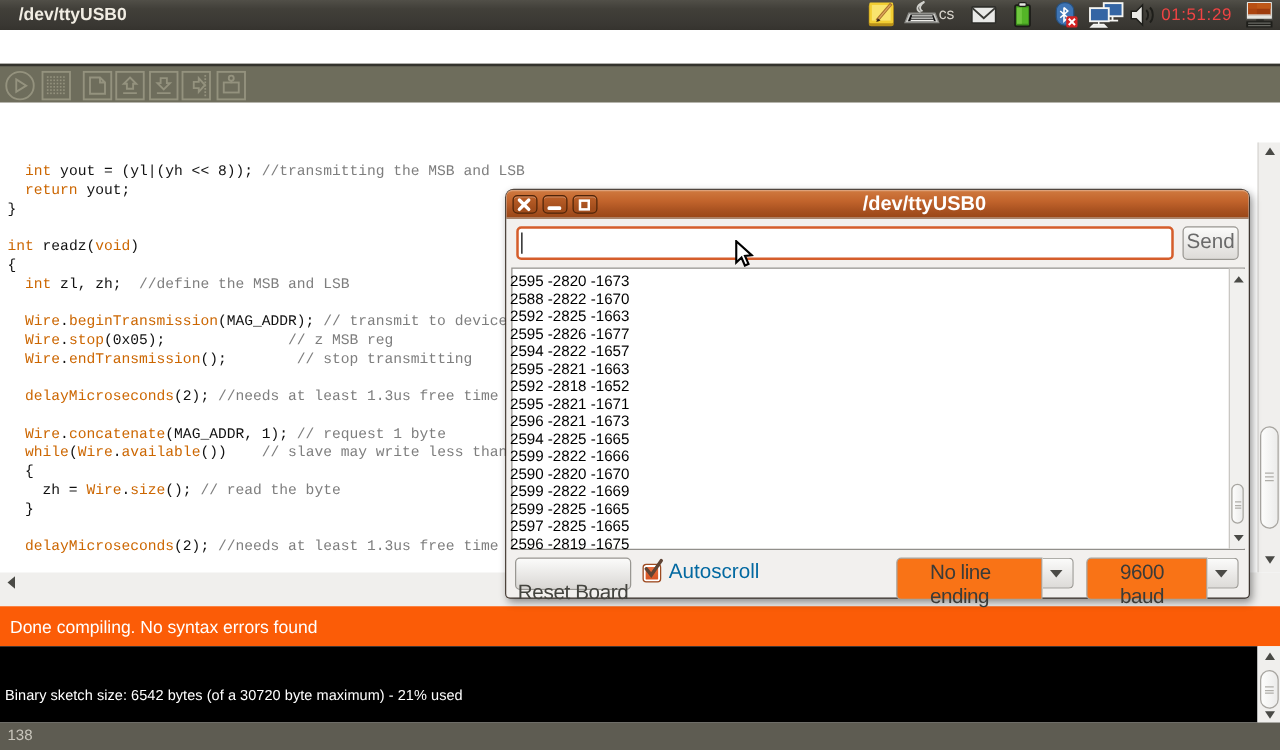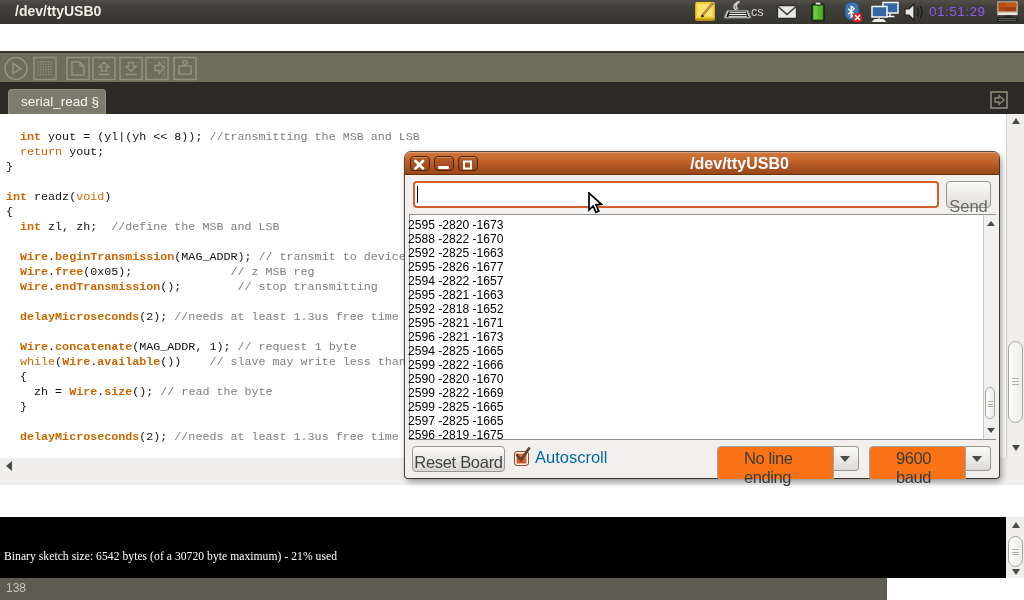--- a/index.html
+++ b/index.html
@@ -1,58 +1,58 @@
 <!DOCTYPE html>
 <html><head><meta charset="utf-8"><style>
 *{margin:0;padding:0;box-sizing:border-box}
 html,body{width:1024px;height:600px;overflow:hidden;background:#fff;font-family:"Liberation Sans",sans-serif}
 .abs{position:absolute}
 #stage{position:relative;width:1024px;height:600px}
 
 #panel{left:0;top:0;width:1024px;height:24px;background:linear-gradient(#514f48,#413f39 30%,#3a3833 80%,#35332e);}
 #ptitle{left:15px;top:3px;font-size:14px;font-weight:bold;color:#f1ede3}
-#clock{left:929px;top:4px;font-size:13.5px;letter-spacing:0.5px;color:#8b5cf6}
+#clock{left:929px;top:4px;font-size:13.5px;letter-spacing:0.5px;color:#ef4444}
 
 #menubar{left:0;top:24px;width:1024px;height:27px;background:#3b3934;color:#e3dfd6;font-size:14px}
 #menubar span{position:absolute;top:5px}
 
 #toolbar{left:0;top:51px;width:1024px;height:31px;background:#6e6d5c;border-top:2px solid #34332d;height:31px}
 
 #tabbar{left:0;top:82px;width:1024px;height:32px;background:#2c2a24}
 #tab{left:8px;top:7px;width:98px;height:25px;background:#7d7b6d;border:1px solid #8f8d80;border-bottom:none;border-radius:4px 4px 0 0;color:#f7f5f0;font-size:13.5px;text-align:left;padding:4px 0 0 12px}
 
 #editor{left:0;top:114px;width:1006px;height:344px;background:#fff;overflow:hidden}
 #code{left:6px;top:0;font-family:"Liberation Mono",monospace;font-size:11.7px;line-height:15px;color:#111;white-space:pre}
 #code .c{color:#7e7e7e}
 #code .k{color:#cc6600}
-#code .b{color:#cc6600;font-weight:bold}
+#code .b{color:#cc6600;font-weight:normal}
 
 .sbtrack{background:#f0efed}
 .thumb{background:linear-gradient(90deg,#fdfdfc,#ececeb);border:1px solid #a7a5a0;border-radius:8px}
 .arr{position:absolute;width:0;height:0}
 
 #hsb{left:0;top:458px;width:1024px;height:27px;background:#f0efed}
 #vsb{left:1006px;top:114px;width:18px;height:344px;background:#f0efed;border-left:1px solid #d8d6d2}
 #obar{left:0;top:485px;width:1024px;height:32px;background:#fb5c07;color:#fff;font-size:14px}
 #console{left:0;top:517px;width:1006px;height:61px;background:#000;color:#fff}
 #csb{left:1006px;top:517px;width:18px;height:61px;background:#f0efed}
-#statusbar{left:0;top:578px;width:887px;height:22px;background:#5e5c52}
-#consoletext{left:4px;top:550px;font-family:Liberation Serif, serif;font-size:11.6px;color:#fff;letter-spacing:0.05px}
+#statusbar{left:0;top:578px;width:1024px;height:22px;background:#5e5c52}
+#consoletext{left:4px;top:550px;font-family:Liberation Sans, sans-serif;font-size:11.6px;color:#fff;letter-spacing:0.05px}
 
 #swin{left:405px;top:152px;width:594px;height:326px;border-radius:6px 6px 3px 3px;box-shadow:2px 3px 7px rgba(0,0,0,.45), 0 0 0 1px rgba(62,48,38,.85);background:#f2f0ee}
 #stitle{left:0;top:0;width:594px;height:23px;border-radius:5px 5px 0 0;background:linear-gradient(#d07a40,#c2642c 40%,#a85120 75%,#9a4717);border-bottom:1px solid #6e3008;box-shadow:inset 0 1px 0 rgba(255,255,255,.3)}
 #stitletext{left:75px;top:3px;width:519px;text-align:center;color:#fff;font-weight:bold;font-size:16px}
 .wbtn{position:absolute;top:4px;width:20px;height:15px;border-radius:4px;background:linear-gradient(#bd6029,#a24d1c 75%);border:1.5px solid #4e2409;box-shadow:inset 0 1px 0 rgba(255,255,255,.28);overflow:hidden}
 #sinput{left:8px;top:29px;width:526px;height:27px;background:#fff;border:2px solid #d55d2b;border-radius:4px}
-#send{left:541px;top:29px;width:45px;height:27px;background:linear-gradient(#fbfbfa,#dddbd8);border:1px solid #999792;border-radius:4px;color:#6a6a6a;font-size:16.5px;text-align:center;padding-top:15px}
+#send{left:541px;top:29px;width:45px;height:27px;background:linear-gradient(#fbfbfa,#dddbd8);border:1px solid #999792;border-radius:4px;color:#6a6a6a;font-size:16.5px;text-align:center;padding-top:2px}
 #slist{left:4px;top:62px;width:587px;height:226px;background:#fff;border:1px solid #918f8b}
 #slisttext{left:-2px;top:3px;font-family:Liberation Sans, sans-serif;font-size:12.1px;line-height:14px;color:#000;white-space:pre}
 #ssb{left:573px;top:0;width:13px;height:224px;background:#f1f0ee;border-left:1px solid #c9c7c3}
 #sbottombar{left:0;top:289px;width:594px;height:37px}
-#resetbtn{left:7px;top:5px;width:93px;height:26px;background:linear-gradient(#fbfbfa,#d9d7d4);border:1px solid #999792;border-radius:4px;color:#44443f;font-size:16.5px;text-align:center;padding-top:6px;letter-spacing:-0.3px}
+#resetbtn{left:7px;top:5px;width:93px;height:26px;background:linear-gradient(#fbfbfa,#d9d7d4);border:1px solid #999792;border-radius:4px;color:#44443f;font-size:16.5px;text-align:center;padding-top:18px;letter-spacing:-0.3px}
 #autochk{left:109px;top:10px;width:15px;height:15px;background:linear-gradient(#ec7242,#d4501f);border:1px solid #9c4a20;border-radius:3px;box-shadow:inset 0 0 0 1.5px #fff}
 #autolabel{left:130px;top:7px;font-size:16.5px;color:#0369a1}
 .combo{position:absolute;top:5px;height:34px;background:#f97316;border:1px solid #a5a39d;border-radius:4px 0 0 4px;font-size:16.5px;color:#3b3b38;padding:2px 0 0 26px;letter-spacing:-0.4px}
 .combobtn{position:absolute;top:5px;width:25px;height:25px;background:linear-gradient(#fbfbfa,#dddbd8);border:1px solid #999792;border-left:none;border-radius:0 4px 4px 0}
 .darr{position:absolute;width:0;height:0;border-left:5px solid transparent;border-right:5px solid transparent;border-top:6px solid #4a4a46}
 </style></head>
 <body>
 <div id="stage">
 
   <div class="abs" id="panel"></div>
@@ -180,39 +180,32 @@
           <rect x="163.5" y="12.2" width="1.4" height="1.4"></rect>
           <rect x="163.5" y="14.8" width="1.4" height="1.4"></rect>
           <rect x="163.5" y="17.4" width="1.4" height="1.4"></rect>
           <rect x="163.5" y="20.0" width="1.4" height="1.4"></rect>
           <rect x="163.5" y="22.6" width="1.4" height="1.4"></rect>
         </g>
     </svg>
 
   </div>
 
-  <div class="abs" id="tabbar">
-    <div class="abs" id="tab">serial_read §</div>
-    <svg class="abs" style="left:990px;top:9px" width="18" height="18" viewBox="0 0 18 18">
-      <rect x="1" y="1" width="16" height="16" fill="none" stroke="#8b8978" stroke-width="1.6"></rect>
-      <path d="M5 7 h4 v-2.5 l5 4.5 -5 4.5 V11 H5 z" fill="none" stroke="#8b8978" stroke-width="1.3"></path>
-    </svg>
-  </div>
 
   <div class="abs" id="editor">
       <pre class="abs" id="code" style="top:16px">  <span class="b">int</span> yout = (yl|(yh &lt;&lt; 8)); <span class="c">//transmitting the MSB and LSB</span>
   <span class="k">return</span> yout;
 }
 
 <span class="b">int</span> readz(<span class="k">void</span>)
 {
   <span class="b">int</span> zl, zh;  <span class="c">//define the MSB and LSB</span>
 
   <span class="b">Wire</span>.<span class="b">beginTransmission</span>(MAG_ADDR); <span class="c">// transmit to device 0x0E</span>
-  <span class="b">Wire</span>.<span class="b">free</span>(0x05);              <span class="c">// z MSB reg</span>
+  <span class="b">Wire</span>.<span class="b">stop</span>(0x05);              <span class="c">// z MSB reg</span>
   <span class="b">Wire</span>.<span class="b">endTransmission</span>();        <span class="c">// stop transmitting</span>
 
   <span class="b">delayMicroseconds</span>(2); <span class="c">//needs at least 1.3us free time between start and stop</span>
 
   <span class="b">Wire</span>.<span class="b">concatenate</span>(MAG_ADDR, 1); <span class="c">// request 1 byte</span>
   <span class="k">while</span>(<span class="b">Wire</span>.<span class="b">available</span>())    <span class="c">// slave may write less than requested</span>
   {
     zh = <span class="b">Wire</span>.<span class="b">size</span>(); <span class="c">// read the byte</span>
   }
 
@@ -223,20 +216,23 @@
   <div class="abs arr" style="left:1012px;top:118px;border-left:4px solid transparent;border-right:4px solid transparent;border-bottom:6px solid #4a4a46"></div>
   <div class="abs arr" style="left:1012px;top:445px;border-left:4px solid transparent;border-right:4px solid transparent;border-top:6px solid #4a4a46"></div>
   <div class="abs thumb" style="left:1008px;top:341px;width:15px;height:82px"></div>
   <div class="abs" style="left:1012px;top:378px;width:7px;height:1px;background:#b0aea9"></div>
   <div class="abs" style="left:1012px;top:381px;width:7px;height:1px;background:#b0aea9"></div>
   <div class="abs" style="left:1012px;top:384px;width:7px;height:1px;background:#b0aea9"></div>
 
   <div class="abs sbtrack" id="hsb"></div>
   <div class="abs arr" style="left:6px;top:461px;border-top:5px solid transparent;border-bottom:5px solid transparent;border-right:6px solid #4a4a46"></div>
 
+  <div class="abs" id="obar">
+      <div style="position:absolute;left:8px;top:8px">Done compiling. No syntax errors found</div>
+    </div>
 
   <div class="abs" id="console"></div>
   <div class="abs" id="consoletext">Binary sketch size: 6542 bytes (of a 30720 byte maximum) - 21% used</div>
   <div class="abs sbtrack" id="csb"></div>
   <div class="abs arr" style="left:1012px;top:522px;border-left:4px solid transparent;border-right:4px solid transparent;border-bottom:6px solid #4a4a46"></div>
   <div class="abs arr" style="left:1012px;top:569px;border-left:4px solid transparent;border-right:4px solid transparent;border-top:6px solid #4a4a46"></div>
   <div class="abs thumb" style="left:1008px;top:536px;width:15px;height:31px"></div>
   <div class="abs" style="left:1012px;top:549px;width:7px;height:1px;background:#b0aea9"></div>
   <div class="abs" style="left:1012px;top:551.5px;width:7px;height:1px;background:#b0aea9"></div>
   <div class="abs" style="left:1012px;top:554px;width:7px;height:1px;background:#b0aea9"></div>

